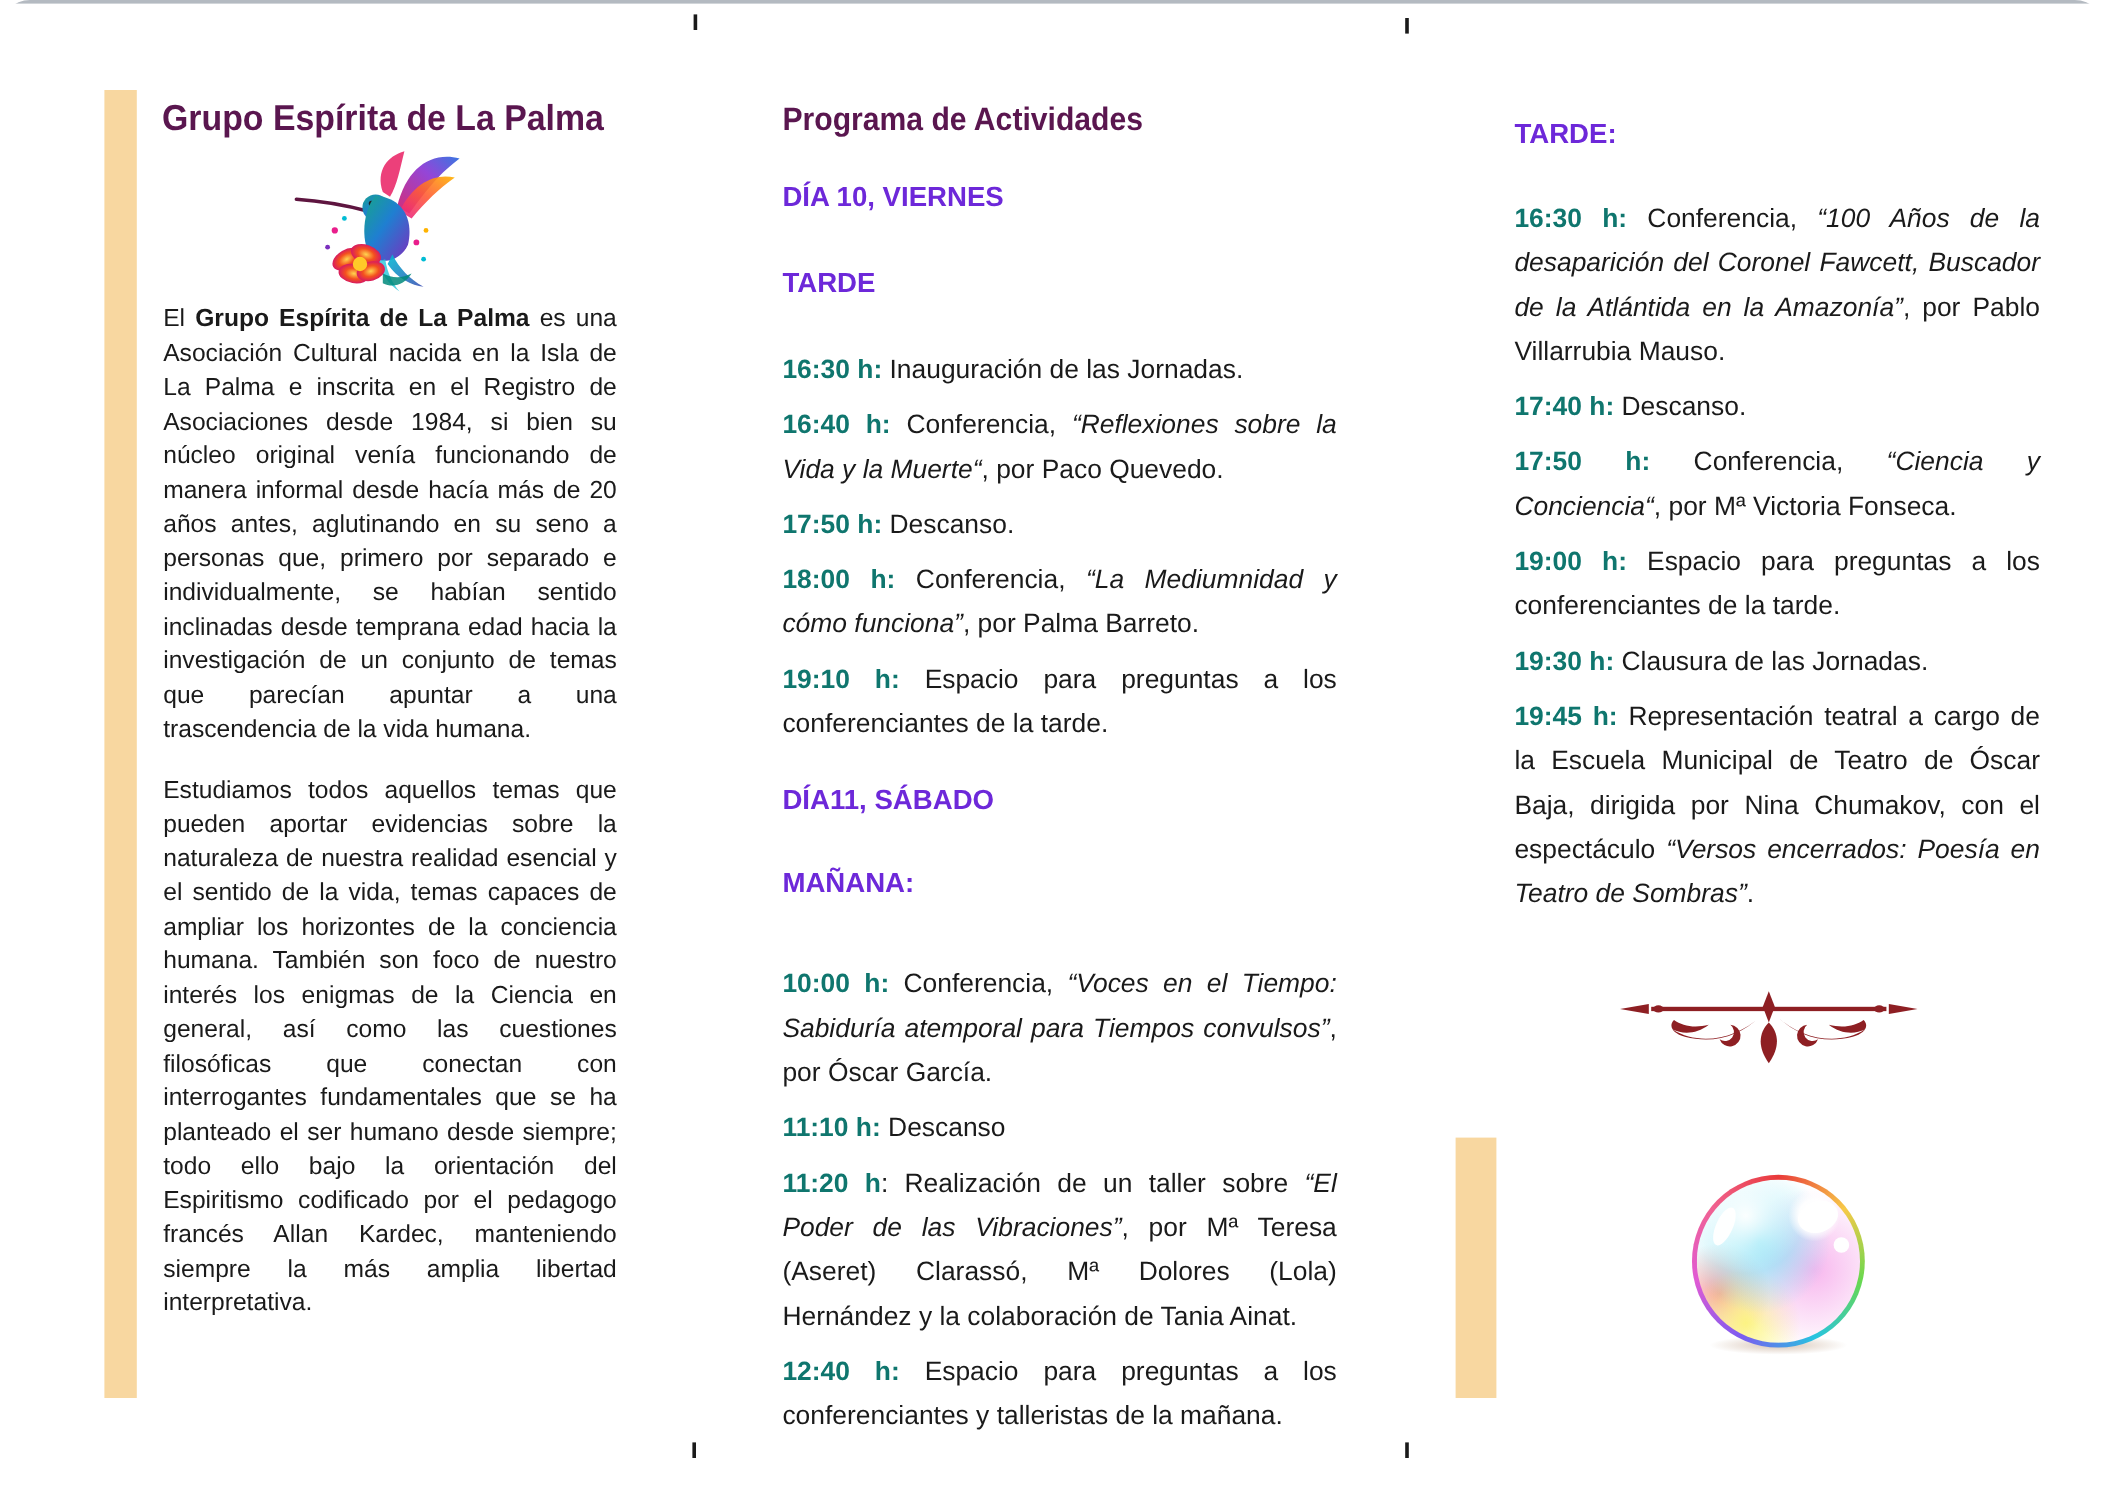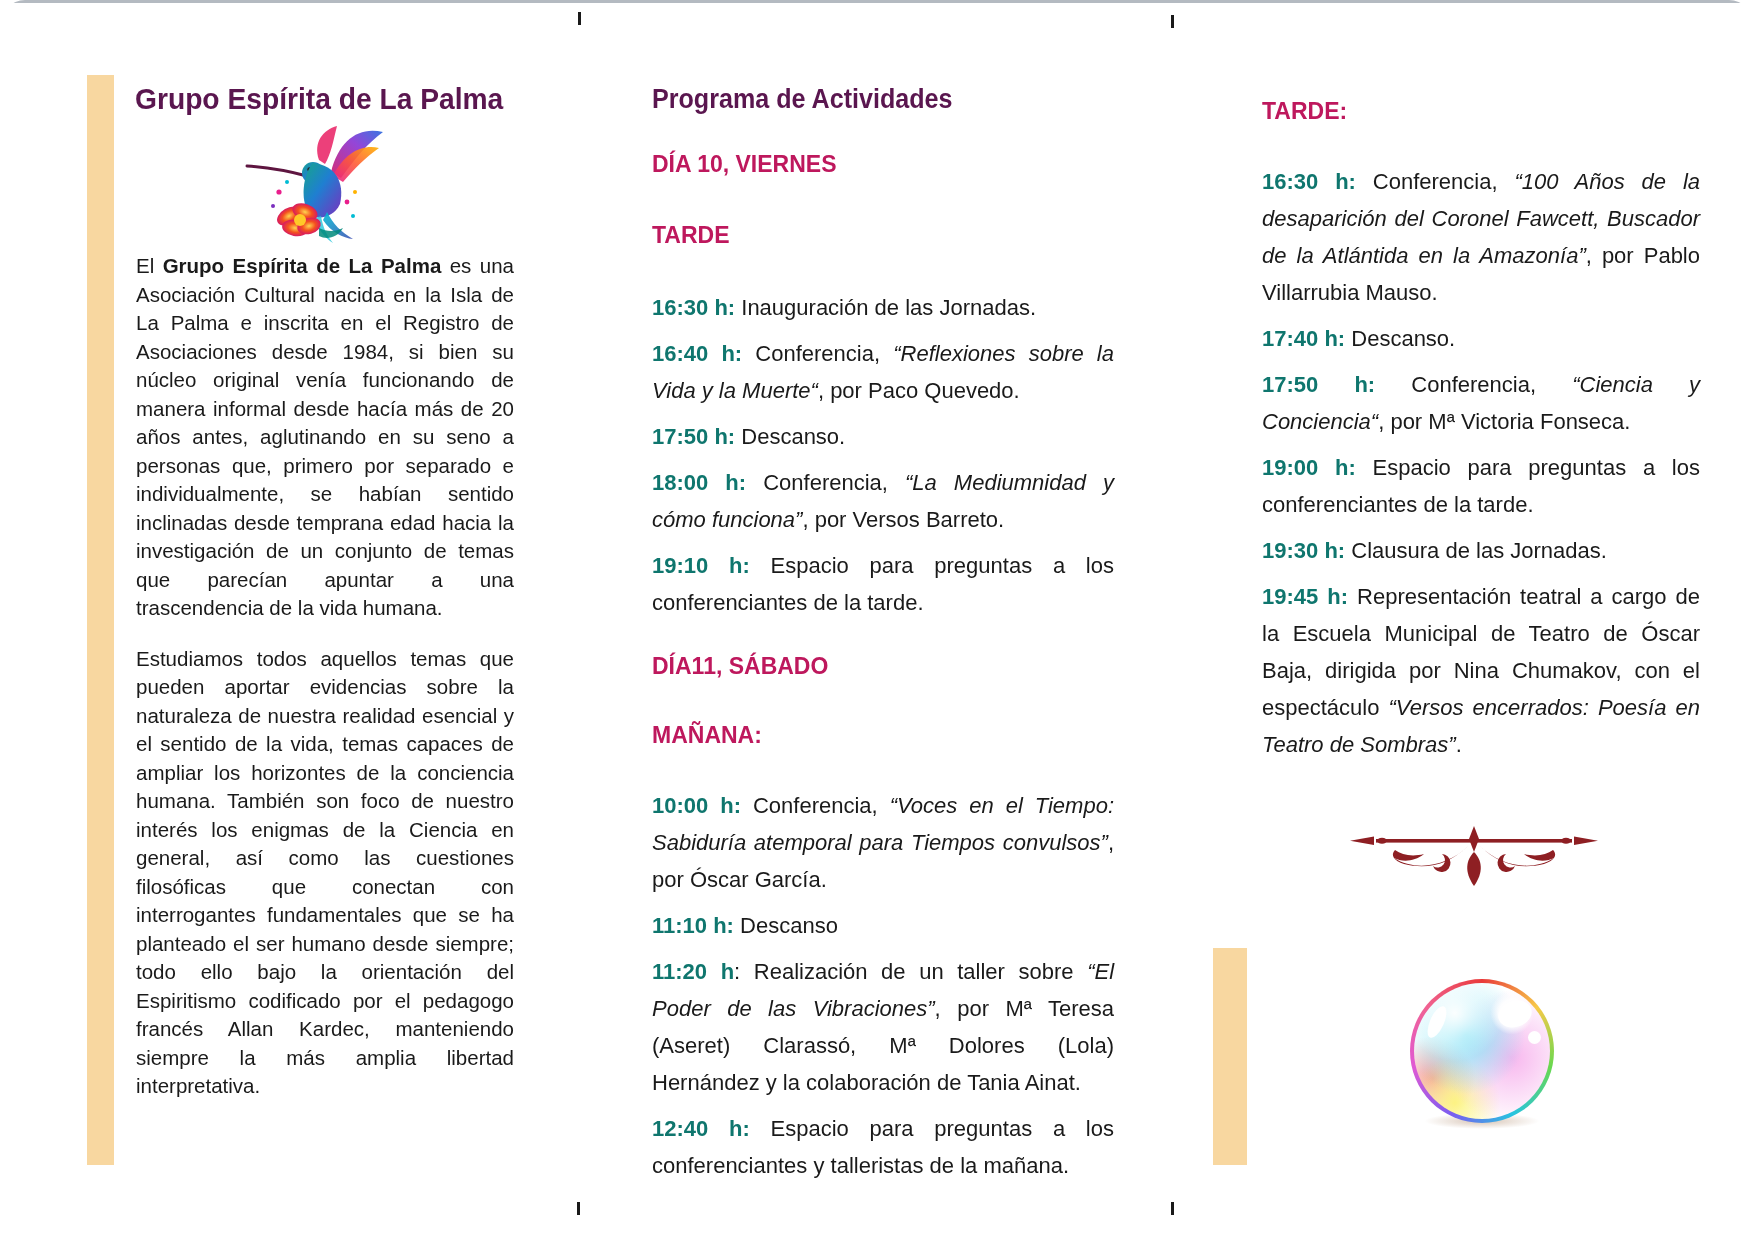--- a/index.html
+++ b/index.html
@@ -31,27 +31,27 @@
   .col1-text p{margin:0;}
   .col1-text p + p{margin-top:22px;}
   .bold-inline{font-weight:bold;}
 
   
   .col2{position:absolute;left:652px;top:84px;width:462px;}
   .program-title{
     font-size:27px;font-weight:bold;color:#5a164f;white-space:nowrap;
     transform:scaleX(.93);transform-origin:left top;margin:0;
   }
-  .navy-heading{font-size:23px;font-weight:bold;color:#be185d;margin:0;white-space:nowrap;}
+  .navy-heading{font-size:23px;font-weight:bold;color:#6d28d9;margin:0;white-space:nowrap;}
   .h-day1{margin-top:36px;}
   .h-sess1{margin-top:44px;}
   .h-day2{margin-top:32px;}
   .h-sess2{margin-top:42px;}
   .events{margin-top:40px;}
-  .events-after{margin-top:38px;}
+  .events-after{margin-top:52px;}
   .event{font-size:22px;line-height:37px;text-align:justify;margin:0 0 9px 0;}
   .event strong{font-weight:bold;color:#0f766e;}
   .event em{font-style:italic;}
 
   
   .col3{position:absolute;left:1262px;top:98px;width:438px;}
   .col3 .events{margin-top:38px;}
 
   
   .flourish{position:absolute;left:1350px;top:824px;width:248px;height:72px;}
@@ -158,21 +158,21 @@
   </div>
 
   <div class="col2">
     <h1 class="program-title">Programa de Actividades</h1>
     <h2 class="navy-heading h-day1">DÍA 10, VIERNES</h2>
     <h3 class="navy-heading h-sess1">TARDE</h3>
     <div class="events">
         <p class="event"><strong>16:30 h:</strong><span> Inauguración de las Jornadas.</span></p>
         <p class="event"><strong>16:40 h:</strong><span> Conferencia, </span><em>“Reflexiones sobre la Vida y la Muerte“</em><span>, por Paco Quevedo.</span></p>
         <p class="event"><strong>17:50 h:</strong><span> Descanso.</span></p>
-        <p class="event"><strong>18:00 h:</strong><span> Conferencia, </span><em>“La Mediumnidad y cómo funciona”</em><span>, por Versos Barreto.</span></p>
+        <p class="event"><strong>18:00 h:</strong><span> Conferencia, </span><em>“La Mediumnidad y cómo funciona”</em><span>, por Palma Barreto.</span></p>
         <p class="event"><strong>19:10 h:</strong><span> Espacio para preguntas a los conferenciantes de la tarde.</span></p>
       </div>
     <h2 class="navy-heading h-day2">DÍA11, SÁBADO</h2>
     <h3 class="navy-heading h-sess2">MAÑANA:</h3>
     <div class="events events-after">
         <p class="event"><strong>10:00 h:</strong><span> Conferencia, </span><em>“Voces en el Tiempo: Sabiduría atemporal para Tiempos convulsos”</em><span>, por Óscar García.</span></p>
         <p class="event"><strong>11:10 h:</strong><span> Descanso</span></p>
         <p class="event"><strong>11:20 h</strong><span>: Realización de un taller sobre </span><em>“El Poder de las Vibraciones”</em><span>, por Mª Teresa (Aseret) Clarassó, Mª Dolores (Lola) Hernández y la colaboración de Tania Ainat.</span></p>
         <p class="event"><strong>12:40 h:</strong><span> Espacio para preguntas a los conferenciantes y talleristas de la mañana.</span></p>
       </div>

